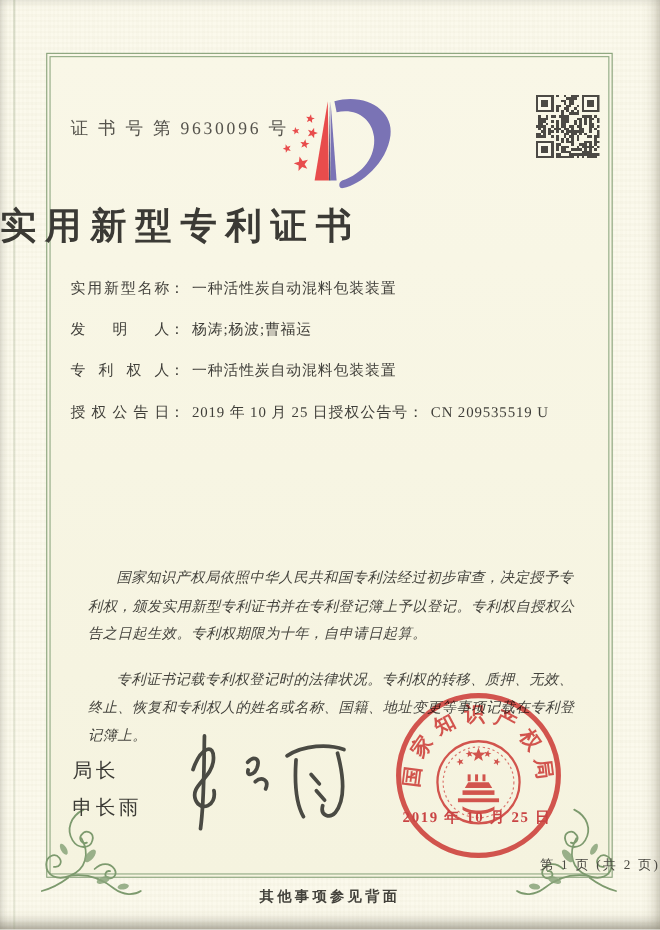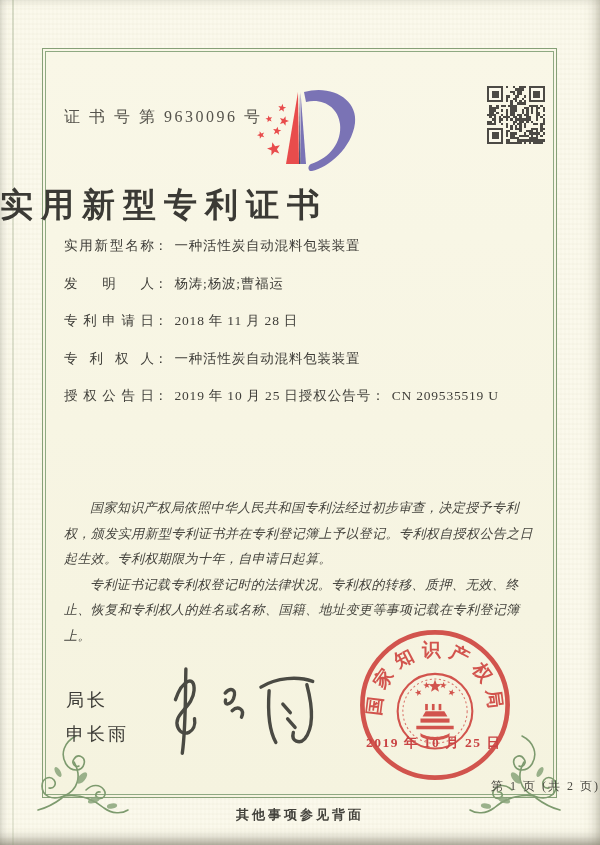--- a/index.html
+++ b/index.html
@@ -34,34 +34,34 @@
   .cert-no{
     position:absolute;left:64px;top:90px;
     font-size:16px;letter-spacing:2.5px;color:#55534c;margin-top:17px;
   }
   .logo{position:absolute;left:228px;top:78px;width:160px;height:105px;}
   .qr{position:absolute;left:487px;top:86px;width:58px;height:58px;shape-rendering:crispEdges;}
   .title{
     position:absolute;left:0;top:183px;width:100%;margin:0;
     text-align:left;font-size:33px;font-weight:600;letter-spacing:8px;color:#3b3a35;
   }
-  .fields{position:absolute;left:64px;top:237px;width:478px;font-size:13.5px;}
+  .fields{position:absolute;left:64px;top:253px;width:478px;font-size:13.5px;}
   .frow{height:20px;margin-bottom:17.5px;white-space:nowrap;}
   .flabel{
     display:inline-block;width:90px;vertical-align:top;
     text-align:justify;text-align-last:justify;-moz-text-align-last:justify;
   }
   .fcolon{display:inline-block;}
   .fvalue{display:inline-block;padding-left:7px;letter-spacing:.8px;}
   .flabel2{display:inline-block;letter-spacing:1px;}
   .body-text{
     position:absolute;left:64px;top:496px;width:476px;
     font-size:13px;line-height:25.5px;font-style:italic;color:#45443e;
   }
-  .body-text p{margin:0;text-indent:2em;letter-spacing:.4px;font-family:Liberation Mono, monospace;}
+  .body-text p{margin:16px;text-indent:2em;letter-spacing:.4px;}
   .director{position:absolute;left:66px;top:688px;font-size:18px;letter-spacing:3px;
     font-family:"Liberation Sans","DejaVu Sans",sans-serif;color:#3c3b36;}
   .director div{margin-bottom:10px;}
   .signature{position:absolute;left:150px;top:658px;width:190px;height:100px;}
   .seal{position:absolute;left:352px;top:622px;width:166px;height:166px;opacity:.93;
     mix-blend-mode:multiply;}
   .seal-date{
     position:absolute;left:366px;top:734px;color:#c94444;
     font-size:13.5px;letter-spacing:1.5px;font-weight:600;
   }
@@ -378,23 +378,20 @@
   <h1 class="title">实用新型专利证书</h1>
 
   <div class="fields">
     <div class="frow">
       <span class="flabel">实用新型名称</span><span class="fcolon">：</span><span class="fvalue">一种活性炭自动混料包装装置</span>
     </div>
     <div class="frow">
       <span class="flabel">发明人</span><span class="fcolon">：</span><span class="fvalue">杨涛;杨波;曹福运</span>
     </div>
     <div class="frow">
-      <span class="flabel">专利申请日</span><span class="fcolon">：</span><span class="fvalue">2018 年 11 月 28 日</span>
-    </div>
-    <div class="frow">
       <span class="flabel">专利权人</span><span class="fcolon">：</span><span class="fvalue">一种活性炭自动混料包装装置</span>
     </div>
     <div class="frow">
       <span class="flabel">授权公告日</span><span class="fcolon">：</span><span class="fvalue">2019 年 10 月 25 日</span><span class="flabel2">授权公告号</span><span class="fcolon">：</span><span class="fvalue">CN 209535519 U</span>
     </div>
   </div>
 
   <div class="body-text">
     <p>国家知识产权局依照中华人民共和国专利法经过初步审查，决定授予专利权，颁发实用新型专利证书并在专利登记簿上予以登记。专利权自授权公告之日起生效。专利权期限为十年，自申请日起算。</p>
     <p>专利证书记载专利权登记时的法律状况。专利权的转移、质押、无效、终止、恢复和专利权人的姓名或名称、国籍、地址变更等事项记载在专利登记簿上。</p>

